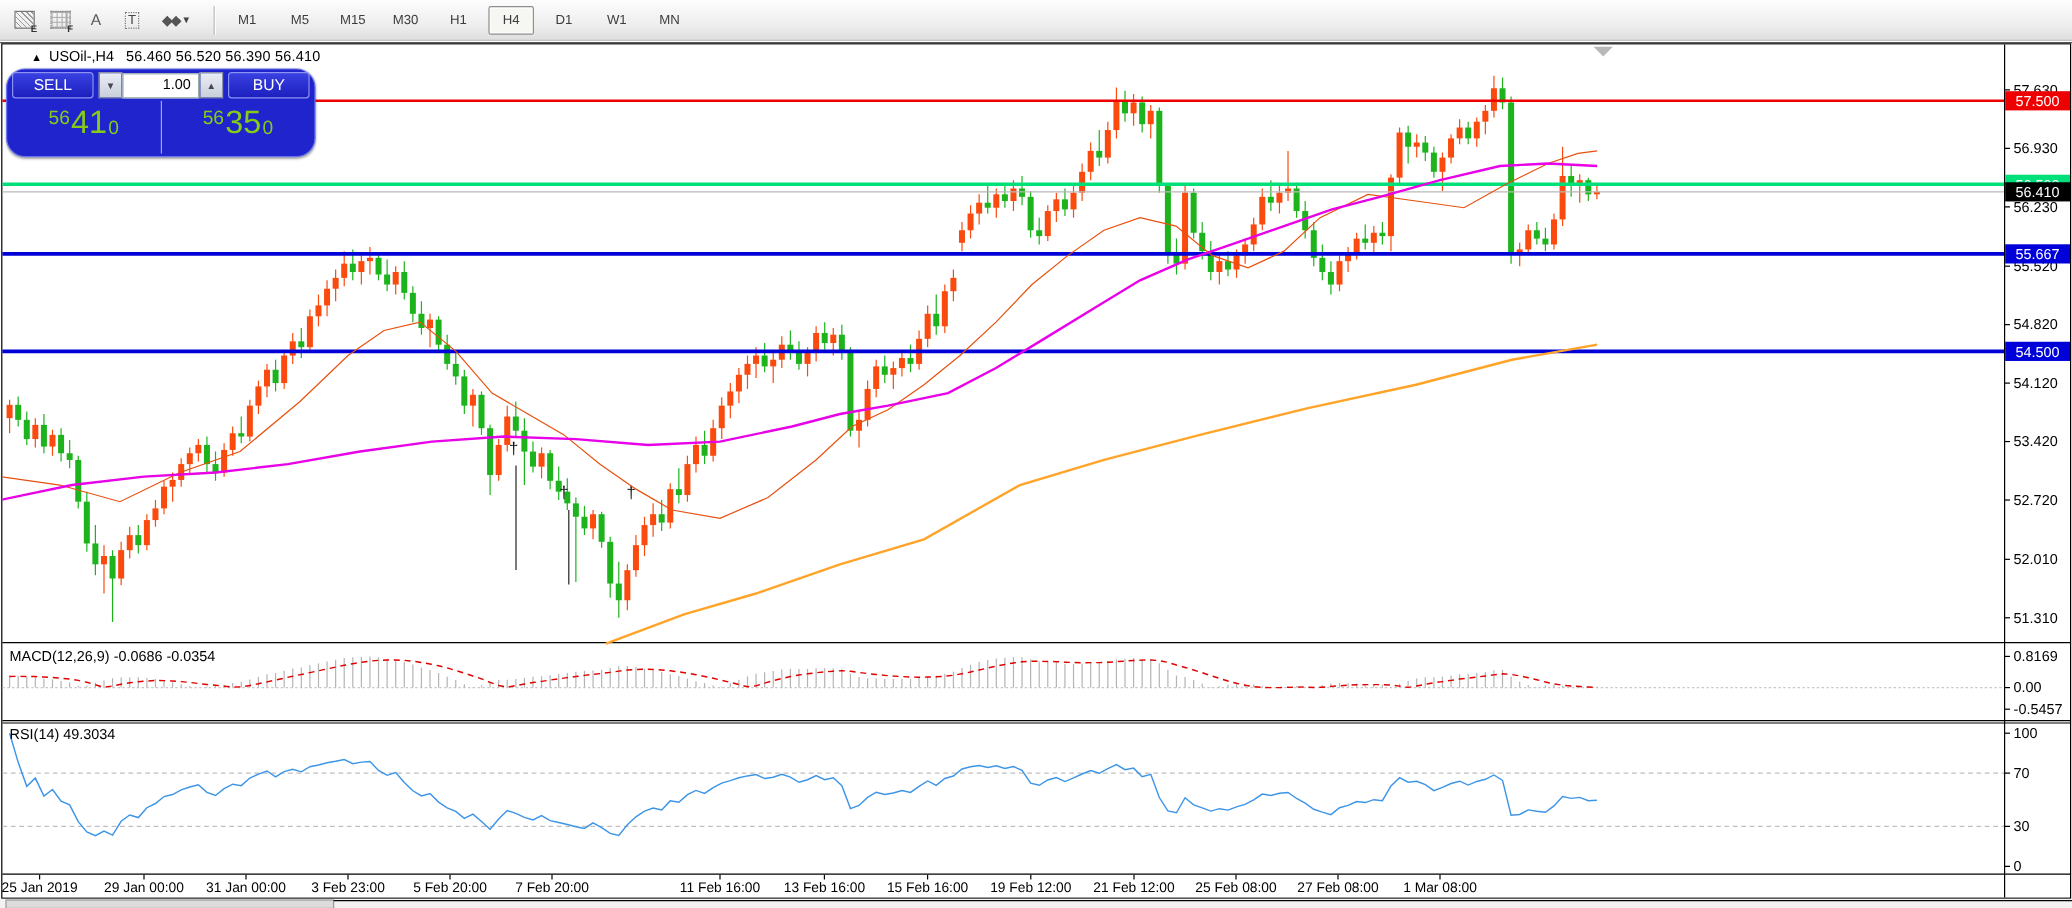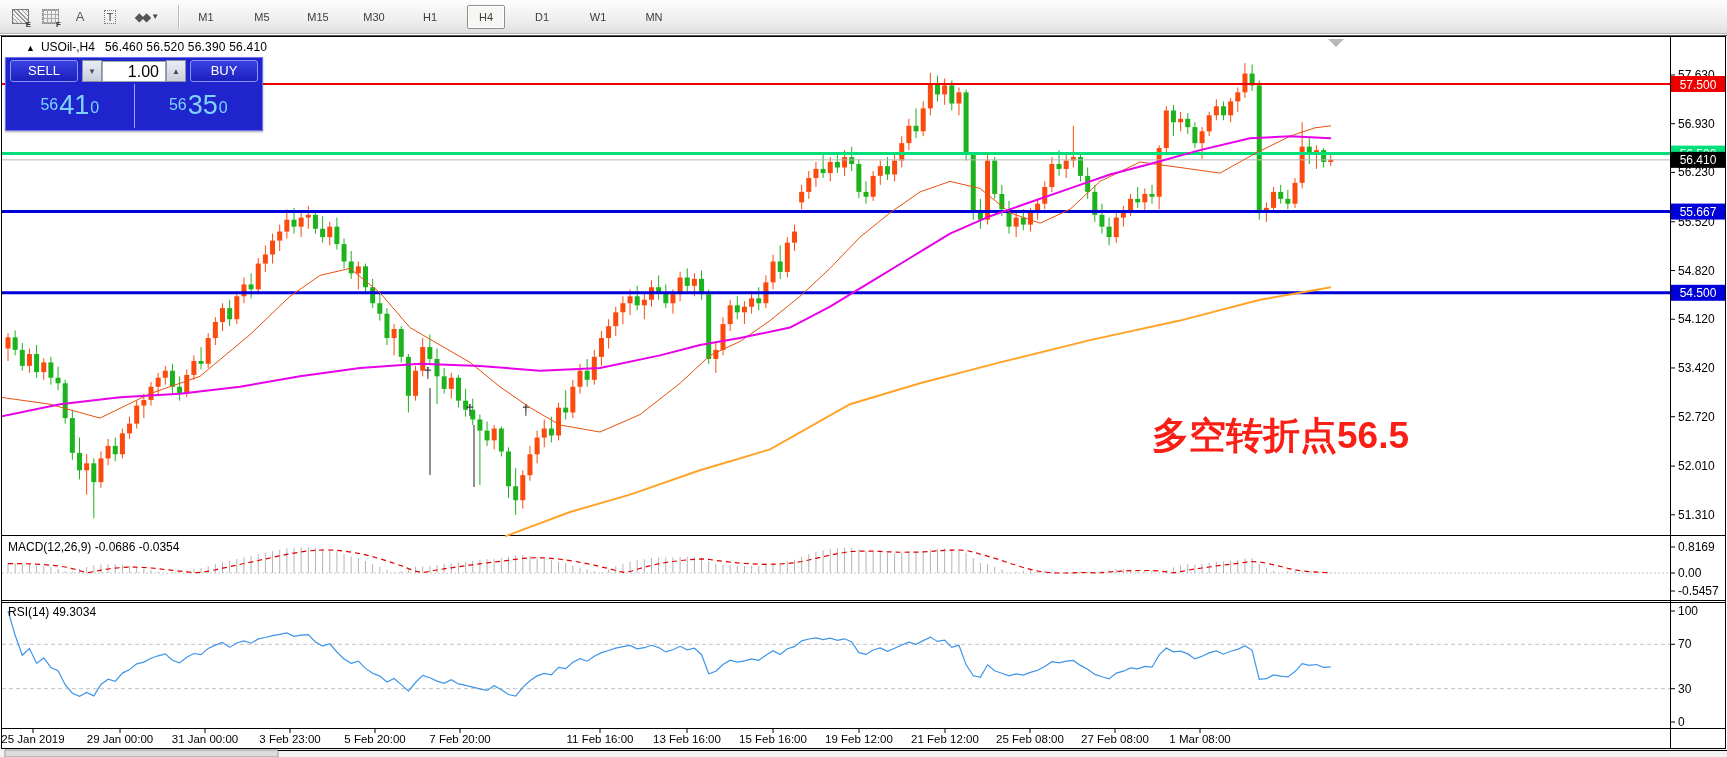--- a/index.html
+++ b/index.html
@@ -24,31 +24,31 @@
   .tf.active{background:#f6f6f3;border:1px solid #8f8f8f;box-shadow:inset 0 0 0 1px #fff;}
   
   #win{position:absolute;left:0;top:35px;width:1727px;height:715px;}
   #chart-svg{position:absolute;left:0;top:0;}
   
   #title{position:absolute;left:26px;top:5px;font-size:12px;color:#000;}
   #title .tri{font-size:9px;margin-right:6px;}
   #title .num{margin-left:10px;letter-spacing:.2px;}
   
   #trade{position:absolute;left:5px;top:22px;width:256px;height:72px;background:#1f24cd;
-    border:1px solid #6b74ee;border-radius:0;box-shadow:0 1px 2px rgba(0,0,0,.35);}
+    border:1px solid #6b74ee;border-radius:16px;box-shadow:0 1px 2px rgba(0,0,0,.35);}
   #trade .row1{display:flex;align-items:center;height:26px;}
   .tbtn{color:#fff;font-size:13px;flex:0 0 66px;text-align:center;height:20px;line-height:20px;
     border:1px solid #8b93f4;border-radius:3px;margin:0 4px;background:linear-gradient(#3a41e2,#1b20bd);}
   .spin{flex:1;display:flex;align-items:center;height:22px;}
   .spbtn{width:18px;height:20px;background:linear-gradient(#e9edf5,#c9cfdb);border:1px solid #8a93a8;
     color:#445;font-size:8px;display:flex;align-items:center;justify-content:center;}
-  .spval{flex:1;height:18px;background:#fff;border:1px solid #9aa;color:#000;font-size:16px;
+  .spval{flex:1;height:18px;background:#fff;border:1px solid #9aa;color:#000;font-size:12px;
     text-align:right;padding:1px 6px 0 0;}
   #trade .row2{display:flex;height:44px;}
-  .half{flex:1;display:flex;align-items:center;justify-content:center;color:#7dd3fc;padding-bottom:2px;}
+  .half{flex:1;display:flex;align-items:flex-start;justify-content:center;color:#84cc16;padding-bottom:2px;}
   .half.l{border-right:1px solid #9aa3f6;}
   .psm{font-size:16px;line-height:30px;}
   .pbig{font-size:27px;line-height:36px;font-weight:400;margin:0 1px;}
   .psup{font-size:16px;line-height:48px;align-self:flex-start;}
   
   #anno{position:absolute;font-weight:bold;white-space:nowrap;}
   svg text{font-family:"Liberation Sans","DejaVu Sans",sans-serif;}
 </style>
 </head>
 <body>
@@ -66,21 +66,21 @@
       <span>A</span>
     </div>
   <div class="tbicon">
       <span class="tdot">T</span>
     </div>
   <div class="tbicon" style="width:40px">
       <span class="diam">◆◆</span>
       <span class="caret">▼</span>
     </div>
   <div class="tbsep"></div>
-  <div id="tfbar" style="display:flex;gap:18px;">
+  <div id="tfbar" style="display:flex;gap:6px;">
       <div class="tf">M1</div>
       <div class="tf">M5</div>
       <div class="tf">M15</div>
       <div class="tf">M30</div>
       <div class="tf">H1</div>
       <div class="tf active">H4</div>
       <div class="tf">D1</div>
       <div class="tf">W1</div>
       <div class="tf">MN</div>
     </div>
@@ -794,14 +794,13 @@
           <span class="psup">0</span>
       </div>
       <div class="half">
         <span class="psm">56</span>
           <span class="pbig">35</span>
           <span class="psup">0</span>
       </div>
     </div>
   </div>
 
-  <div id="anno" style="left: 1152px; top: 376px; font-size: 37px; color: rgb(250, 30, 20);">多空转折点56.5</div>
 </div>
 
 </body></html>

